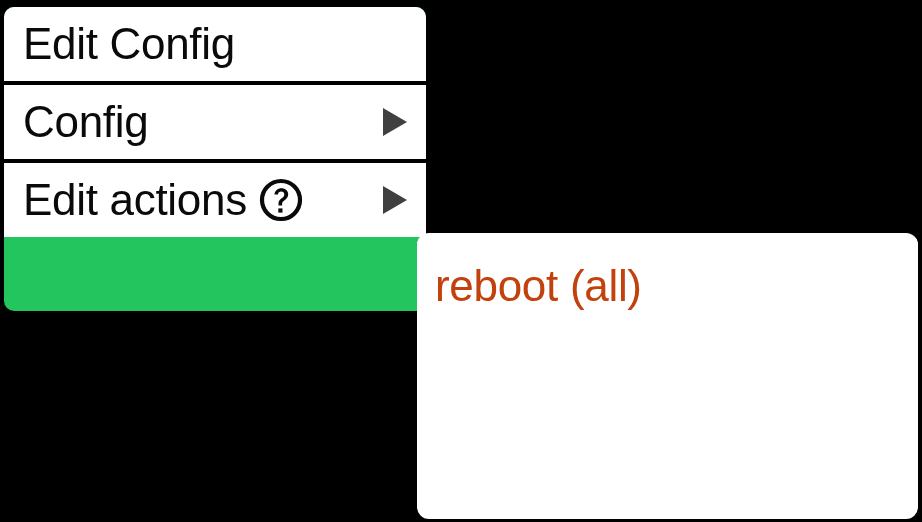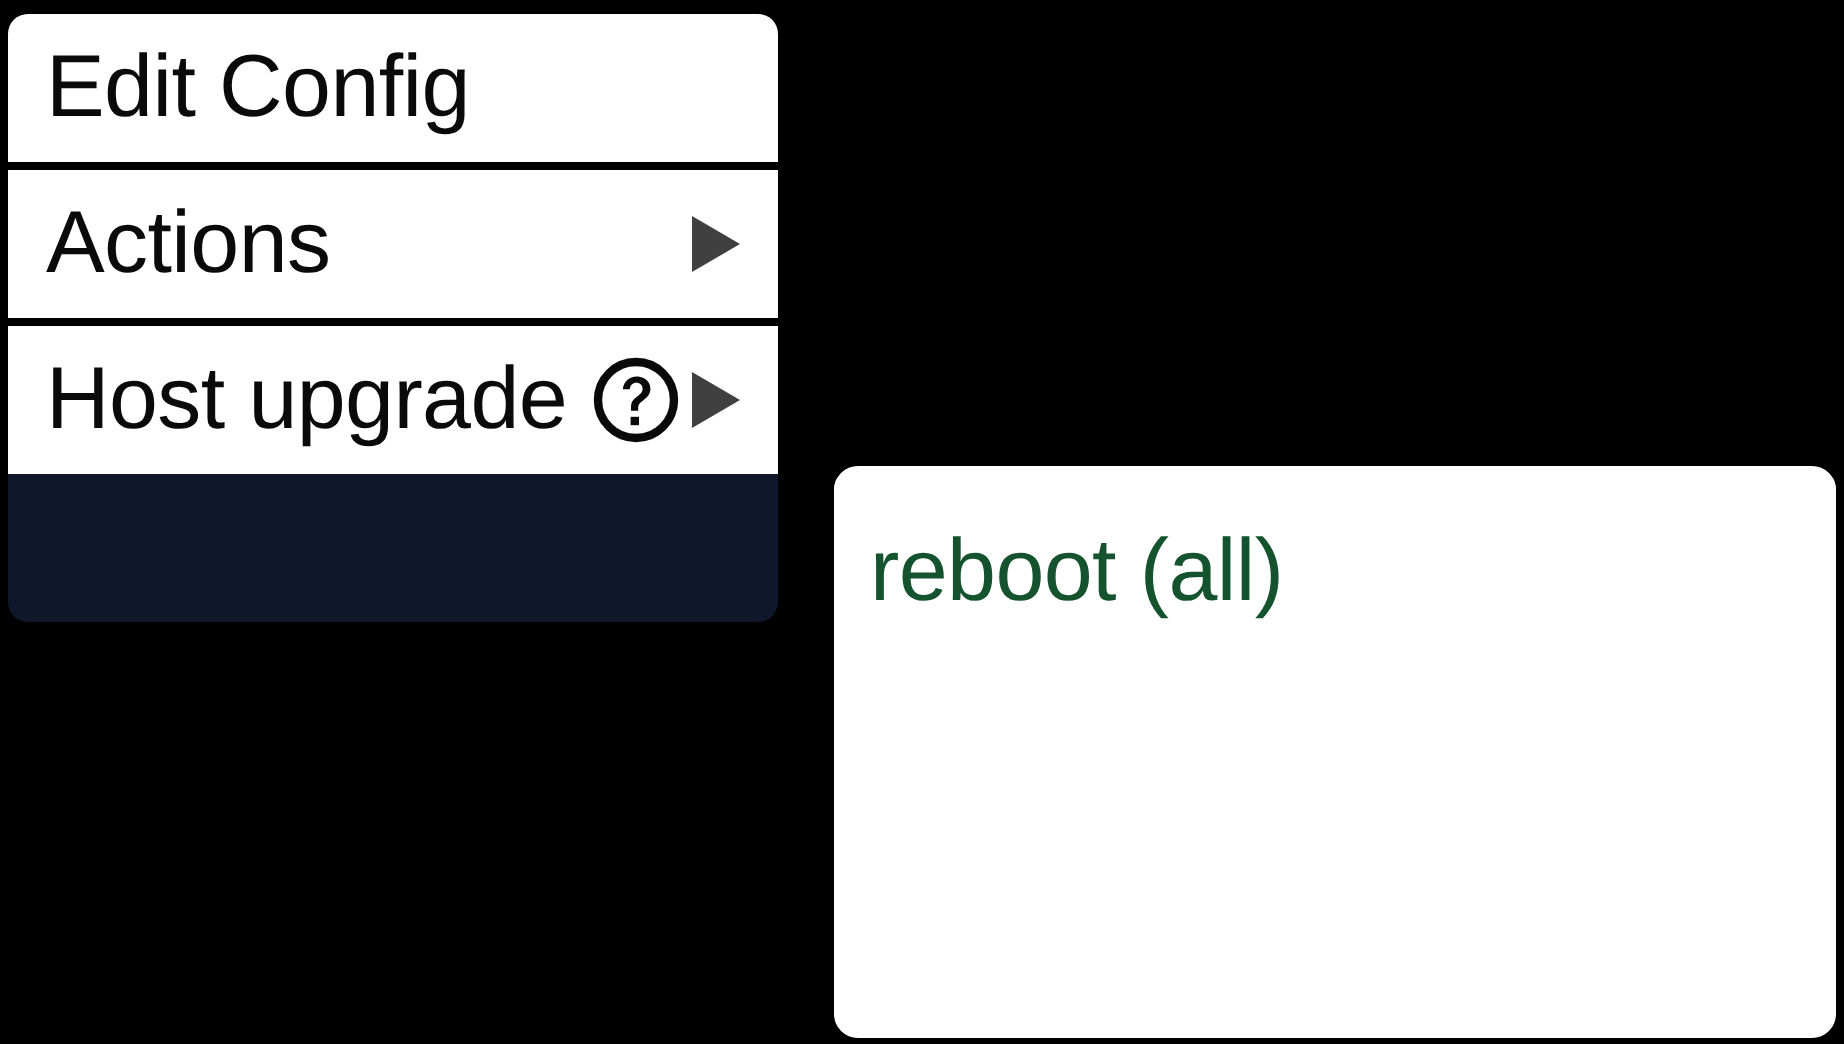--- a/index.html
+++ b/index.html
@@ -20,23 +20,23 @@
     position: absolute;
     inset: 0;
     background: #000000;
   }
 
   
   .menu-panel {
     position: absolute;
     left: 4px;
     top: 7px;
-    width: 385px;
+    width: 422px;
     height: 304px;
-    background: #0f172a;
+    background: #22c55e;
     border-radius: 10px;
     box-sizing: border-box;
     overflow: hidden;
   }
 
   .menu-section {
     position: relative;
   }
   .menu-section + .menu-section {
     border-top: 4px solid #000000;
@@ -101,21 +101,21 @@
     box-sizing: border-box;
     padding-left: 18px;
     padding-right: 16px;
     background: #ffffff;
     cursor: default;
   }
 
   .submenu-item-label {
     font-size: 44px;
     line-height: 1;
-    color: #14532d;
+    color: #c2410c;
     letter-spacing: -0.3px;
     white-space: nowrap;
   }
 </style>
 </head>
 <body>
 
 <div class="screen">
 
   <div class="menu-panel">
@@ -125,32 +125,32 @@
       <div class="menu-item">
         <span class="menu-item-label">Edit Config</span>
       </div>
 
 
     </div>
 
     <div class="menu-section">
 
       <div class="menu-item">
-        <span class="menu-item-label">Actions</span>
+        <span class="menu-item-label">Config</span>
         <svg class="arrow-icon" viewBox="0 0 26 30">
           <polygon points="1,1 25,15 1,29" fill="#404040"></polygon>
         </svg>
       </div>
 
     </div>
 
     <div class="menu-section">
 
       <div class="menu-item">
-        <span class="menu-item-label">Host upgrade</span>
+        <span class="menu-item-label">Edit actions</span>
 
         <svg class="help-icon" viewBox="0 0 44 44">
           <circle cx="22" cy="22" r="19" fill="none" stroke="#0a0a0a" stroke-width="4.2"></circle>
           <path d="M15.4 16.6c0.4-3.9 3.3-6.4 7-6.4 3.9 0 6.8 2.5 6.8 6.1 0 2.7-1.3 4.3-3.6 5.9-1.9 1.3-2.5 2.2-2.5 3.9v1.3h-3.6v-1.7c0-2.5 0.9-4 3.1-5.5 1.9-1.3 2.7-2.2 2.7-3.8 0-1.8-1.3-3-3.1-3-1.8 0-3.1 1.2-3.3 3.2z" fill="#0a0a0a"></path>
           <rect x="19.3" y="30.4" width="4.2" height="4.2" fill="#0a0a0a"></rect>
         </svg>
 
         <svg class="arrow-icon" viewBox="0 0 26 30">
           <polygon points="1,1 25,15 1,29" fill="#404040"></polygon>
         </svg>

